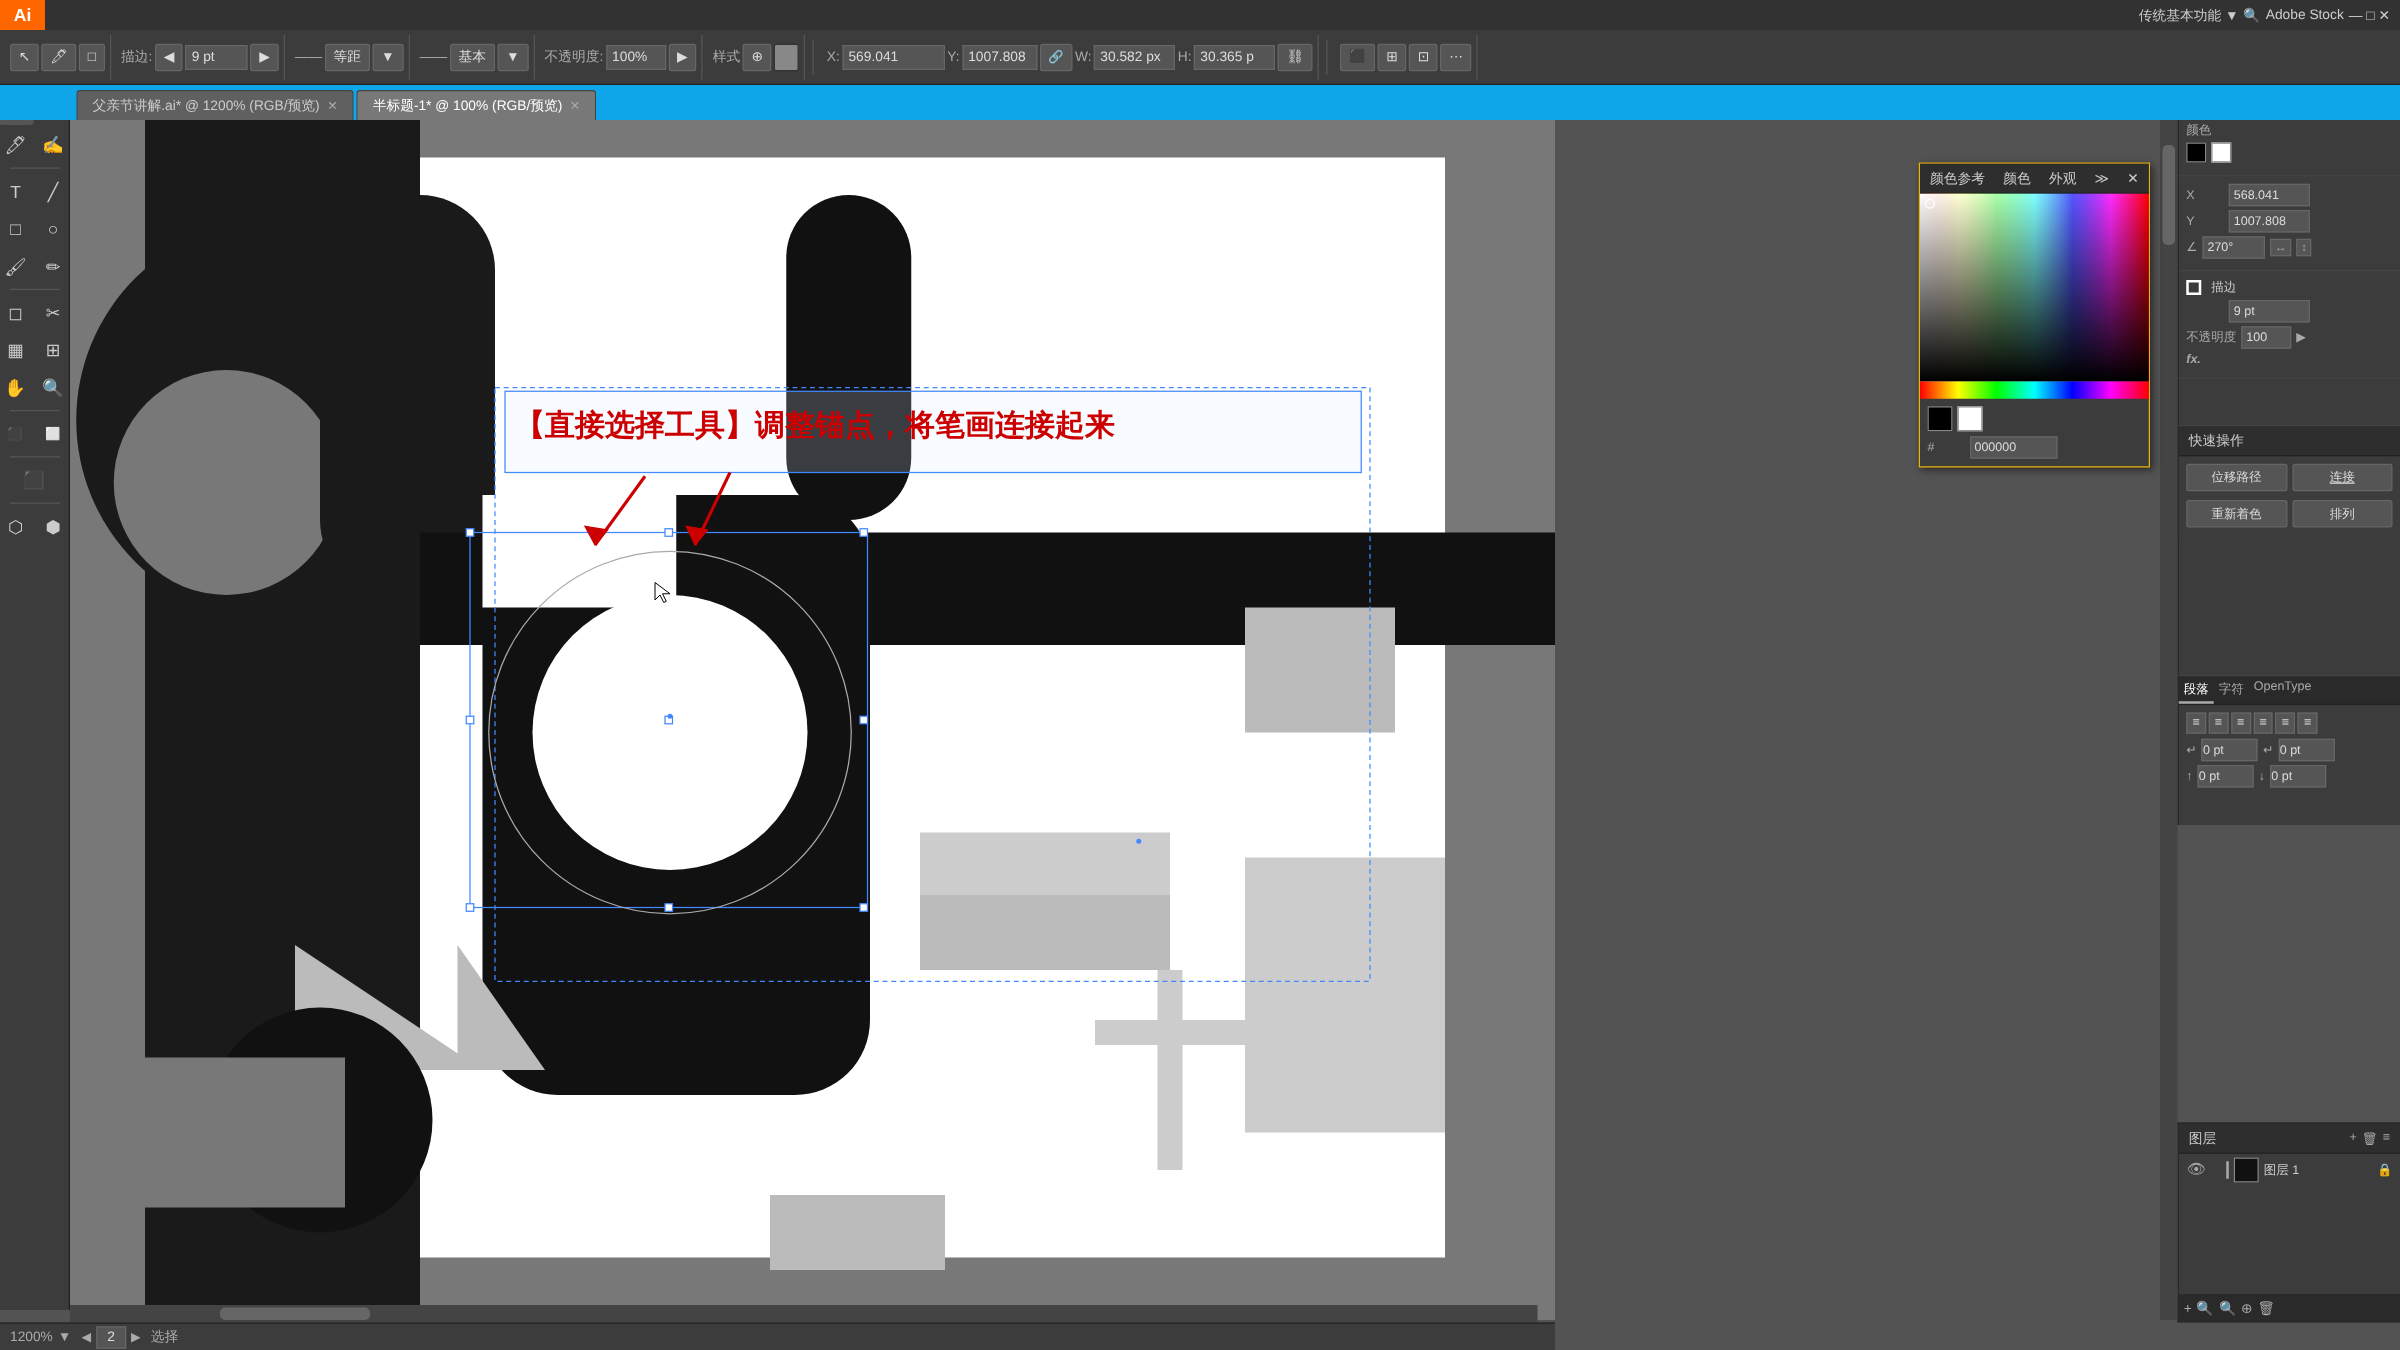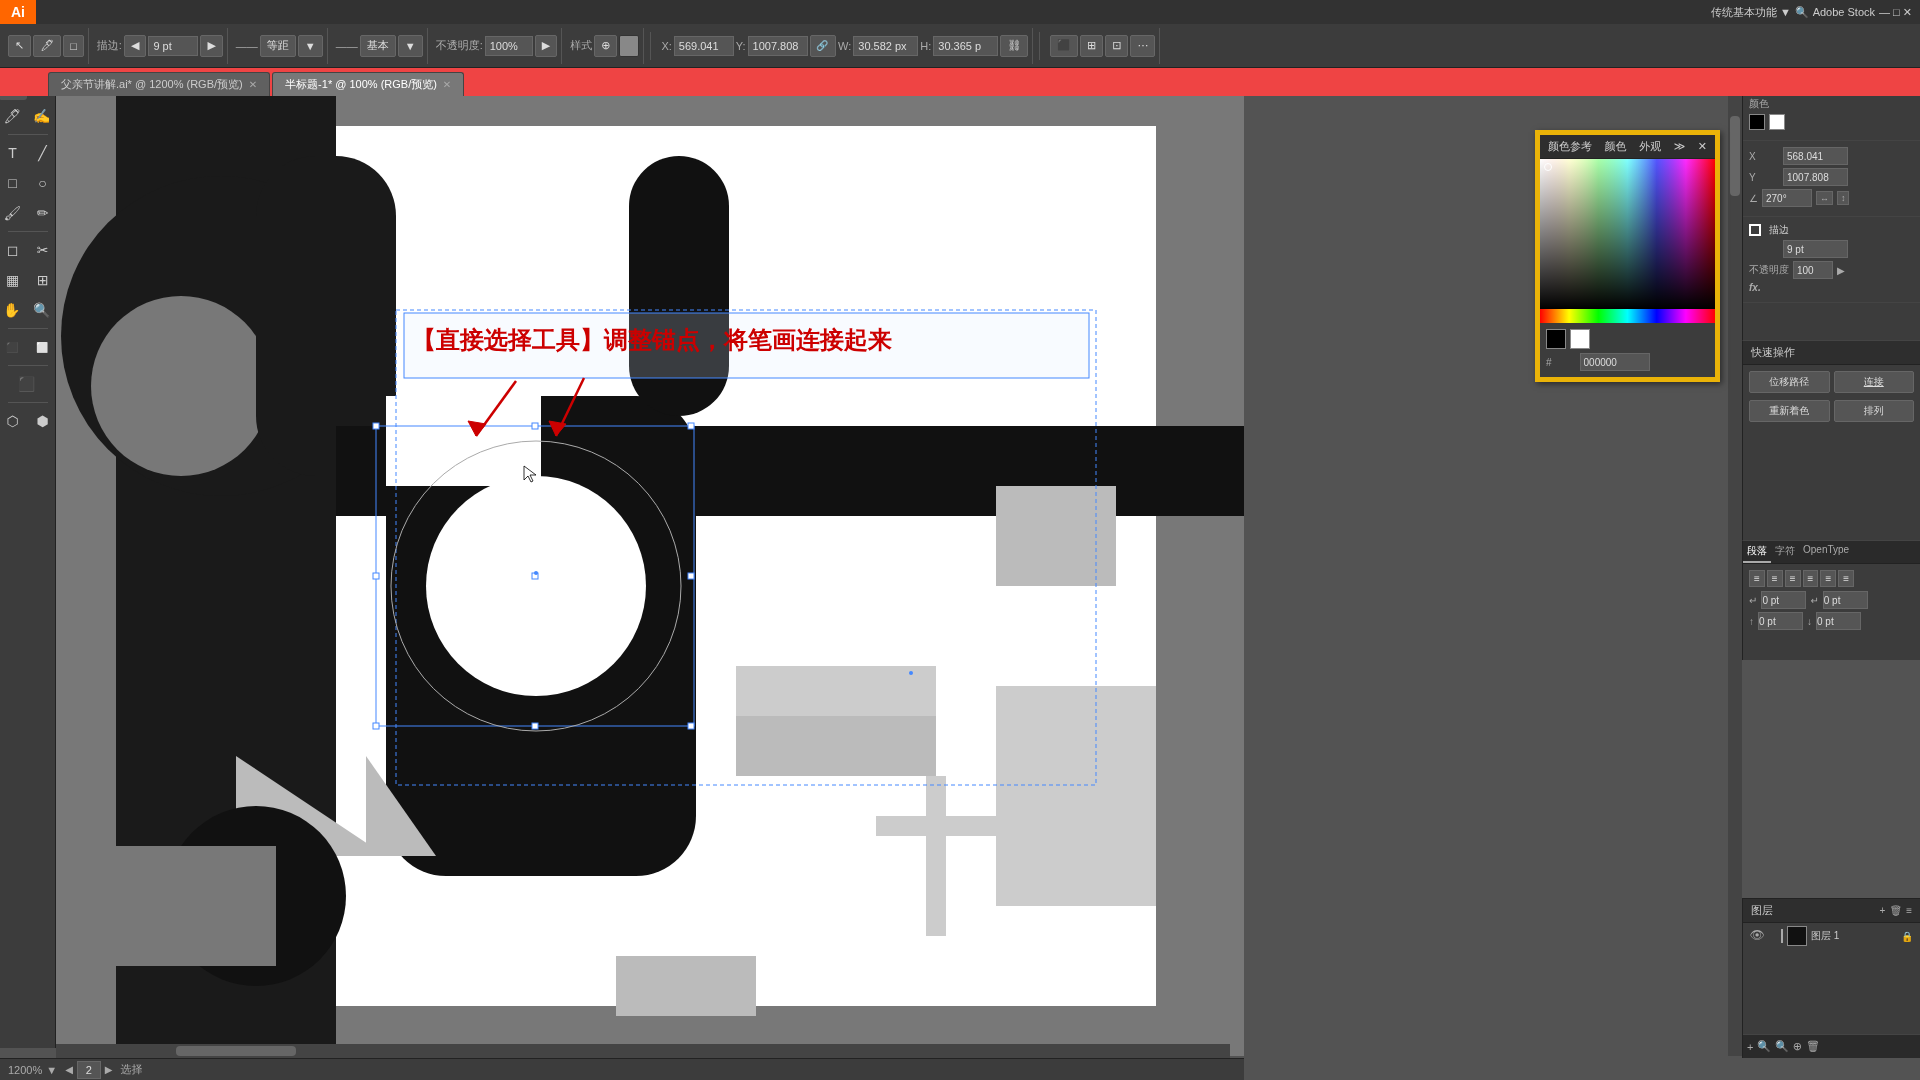--- a/index.html
+++ b/index.html
@@ -46,22 +46,22 @@
     .toolbar-input {
       background: #555; border: 1px solid #666; color: #ddd;
       padding: 1px 4px; font-size: 11px; width: 50px; height: 20px;
     }
     .toolbar-label { color: #aaa; font-size: 11px; }
     .toolbar-sep { width: 1px; height: 28px; background: #555; margin: 0 2px; }
 
     
     #tab-bar {
       position: absolute; top: 68px; left: 0; width: 1920px; height: 28px;
-      background: #ef4444; display: flex; align-items: flex-end;
-      z-index: 100; padding-left: 48px;
+      background: #0ea5e9; display: flex; align-items: flex-end;
+      z-index: 100; padding-left: 61px;
     }
     .tab {
       height: 24px; padding: 0 12px; display: flex; align-items: center;
       background: #606060; border: 1px solid #444; border-bottom: none;
       color: #ccc; font-size: 11px; cursor: pointer; margin-right: 2px;
       border-radius: 3px 3px 0 0;
     }
     .tab.active { background: #787878; color: #fff; }
     .tab .close-x { margin-left: 6px; color: #aaa; font-size: 10px; }
 
@@ -89,21 +89,21 @@
     .panel-header {
       background: #2e2e2e; color: #ccc; font-size: 11px;
       padding: 4px 8px; border-bottom: 1px solid #222;
       display: flex; align-items: center; justify-content: space-between;
       cursor: pointer;
     }
 
     
     #color-panel {
       position: absolute; top: 130px; right: 200px; width: 185px;
-      background: #3c3c3c; border: 5px solid #eab308; z-index: 200;
+      background: #3c3c3c; border: 1px solid #eab308; z-index: 200;
       box-shadow: 2px 2px 6px rgba(0,0,0,0.5);
     }
     #color-panel .panel-header {
       display: flex; align-items: center; gap: 8px;
     }
     #color-spectrum {
       width: 100%; height: 150px;
       background: linear-gradient(to bottom, transparent, black),
                   linear-gradient(to right, white, transparent),
                   linear-gradient(to right, red, yellow, lime, cyan, blue, magenta, red);
@@ -259,21 +259,21 @@
     <button class="toolbar-btn">▶</button>
   </div>
   <div class="toolbar-group">
     <span class="toolbar-label">样式</span>
     <button class="toolbar-btn">⊕</button>
     <button class="toolbar-btn" style="width:20px;background:#888;border:1px solid #333;"></button>
   </div>
   <div class="toolbar-sep"></div>
   <div class="toolbar-group">
     <span class="toolbar-label">X:</span>
-    <input class="toolbar-input" value="569.041" style="width: 60px;">
+    <input class="toolbar-input" value="569.041" style="width: 82px;">
     <span class="toolbar-label">Y:</span>
     <input class="toolbar-input" value="1007.808" style="width: 60px;">
     <button class="toolbar-btn" style="font-size:10px;">🔗</button>
     <span class="toolbar-label">W:</span>
     <input class="toolbar-input" value="30.582 px" style="width: 65px;">
     <span class="toolbar-label">H:</span>
     <input class="toolbar-input" value="30.365 p" style="width: 65px;">
     <button class="toolbar-btn">⛓</button>
   </div>
   <div class="toolbar-sep"></div>

